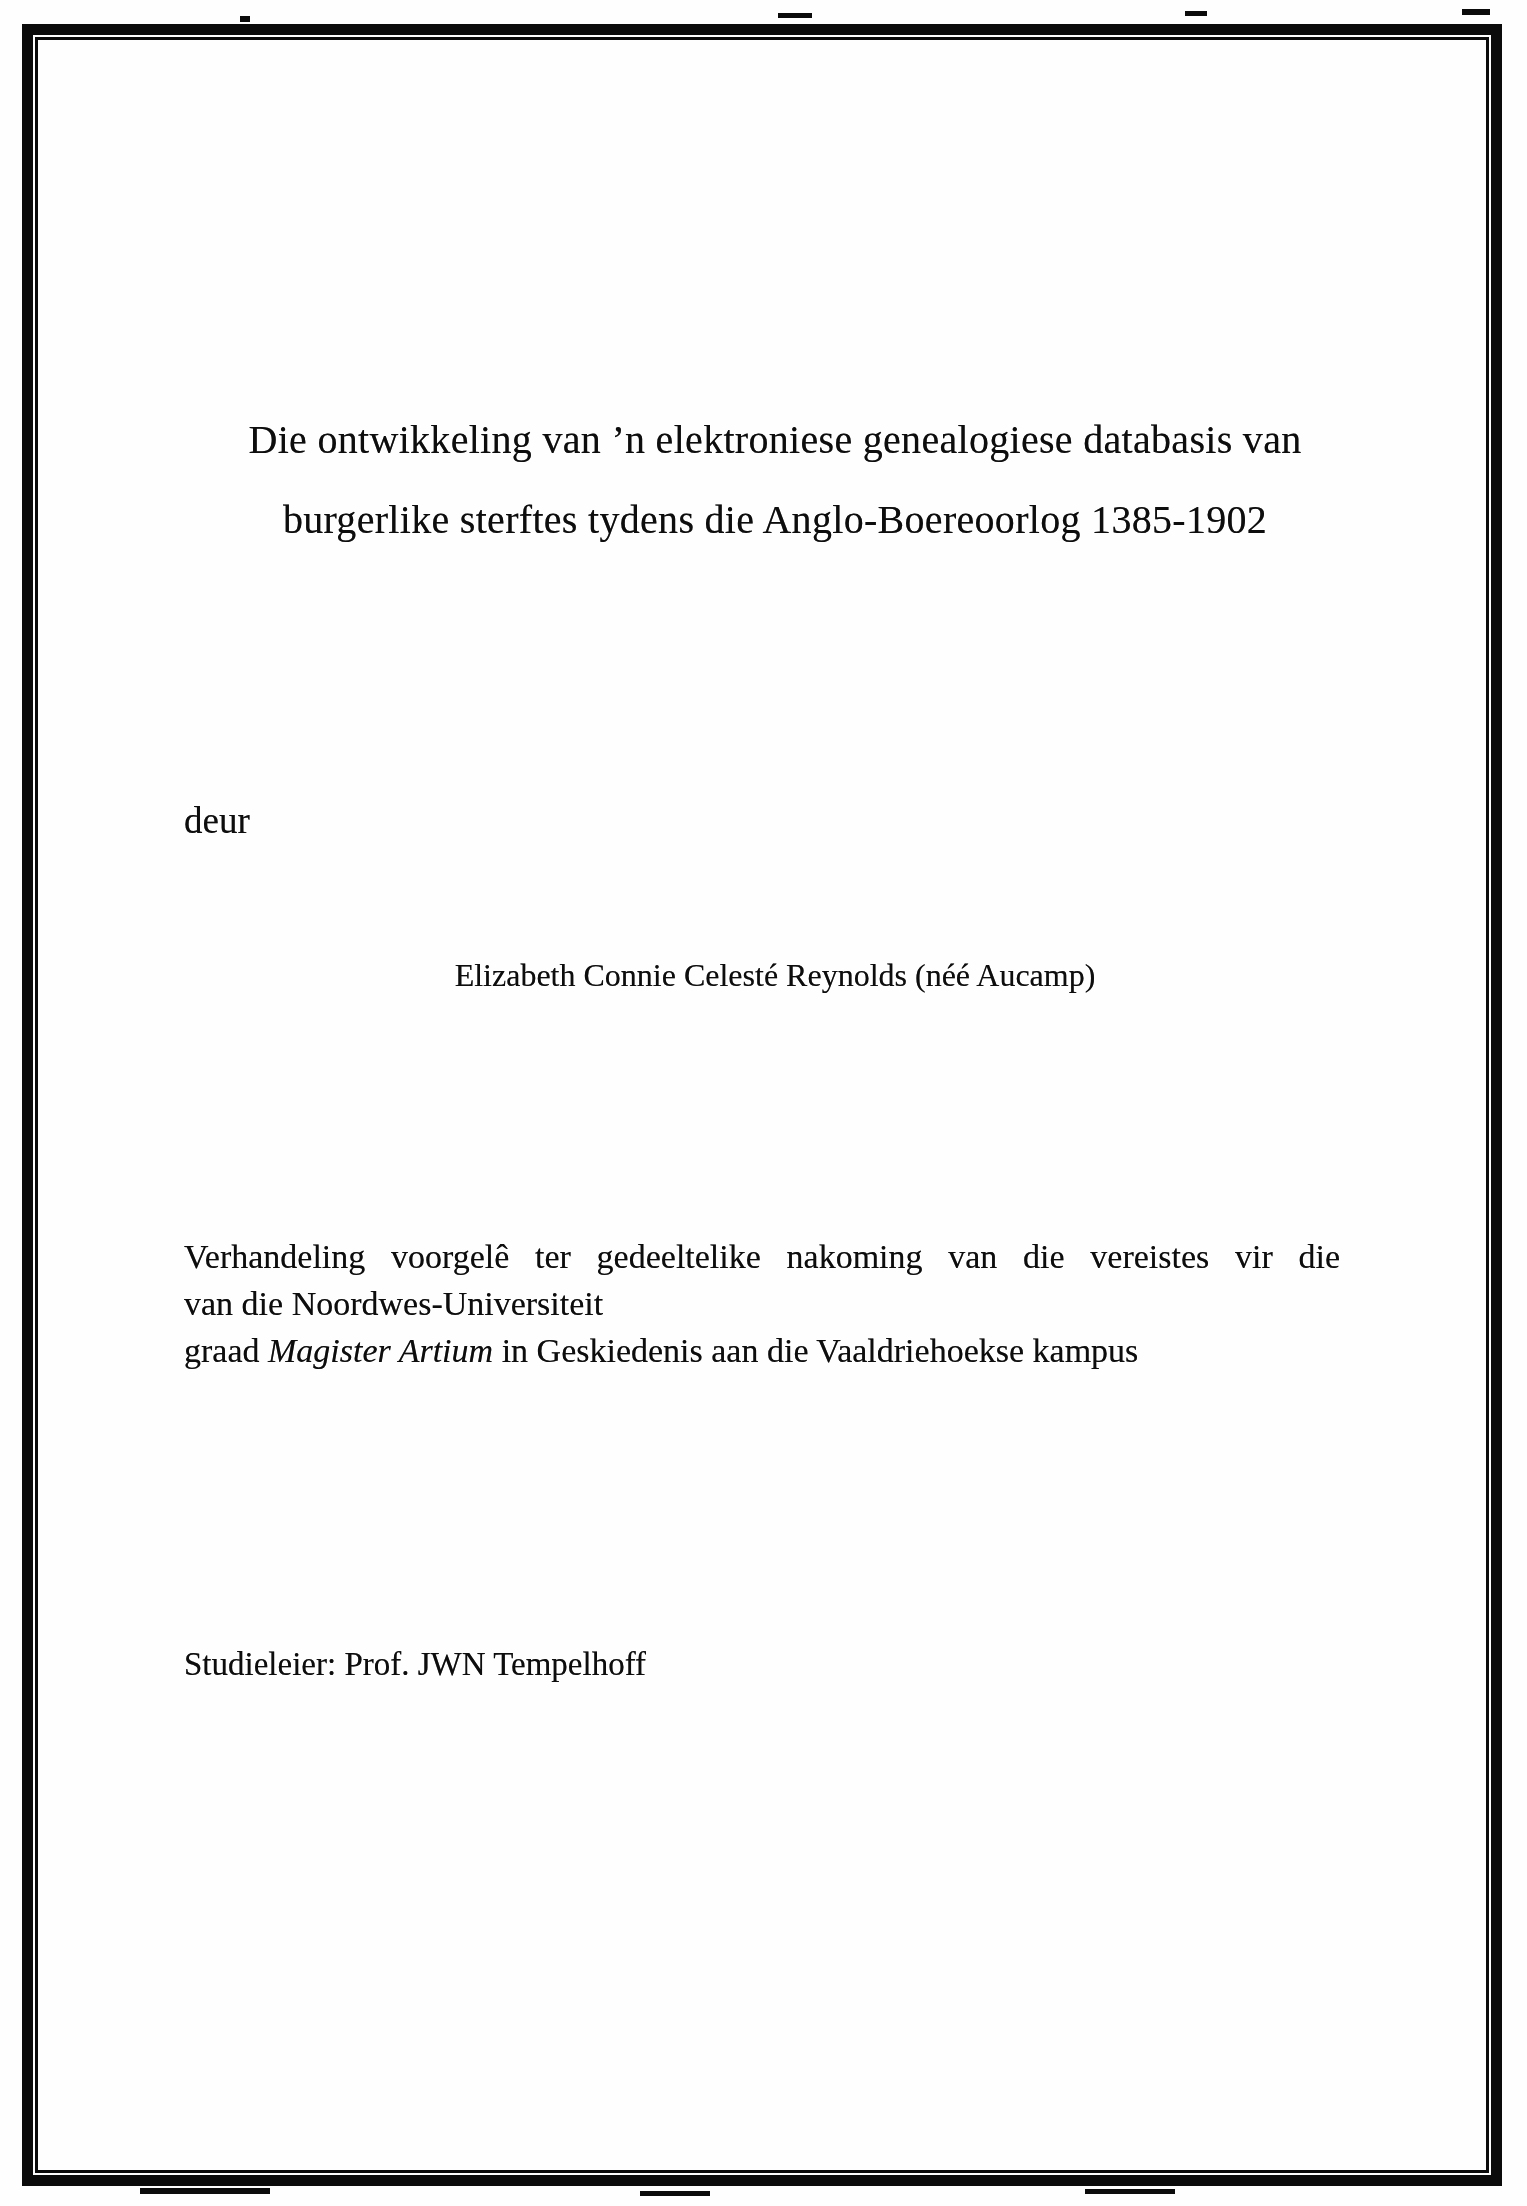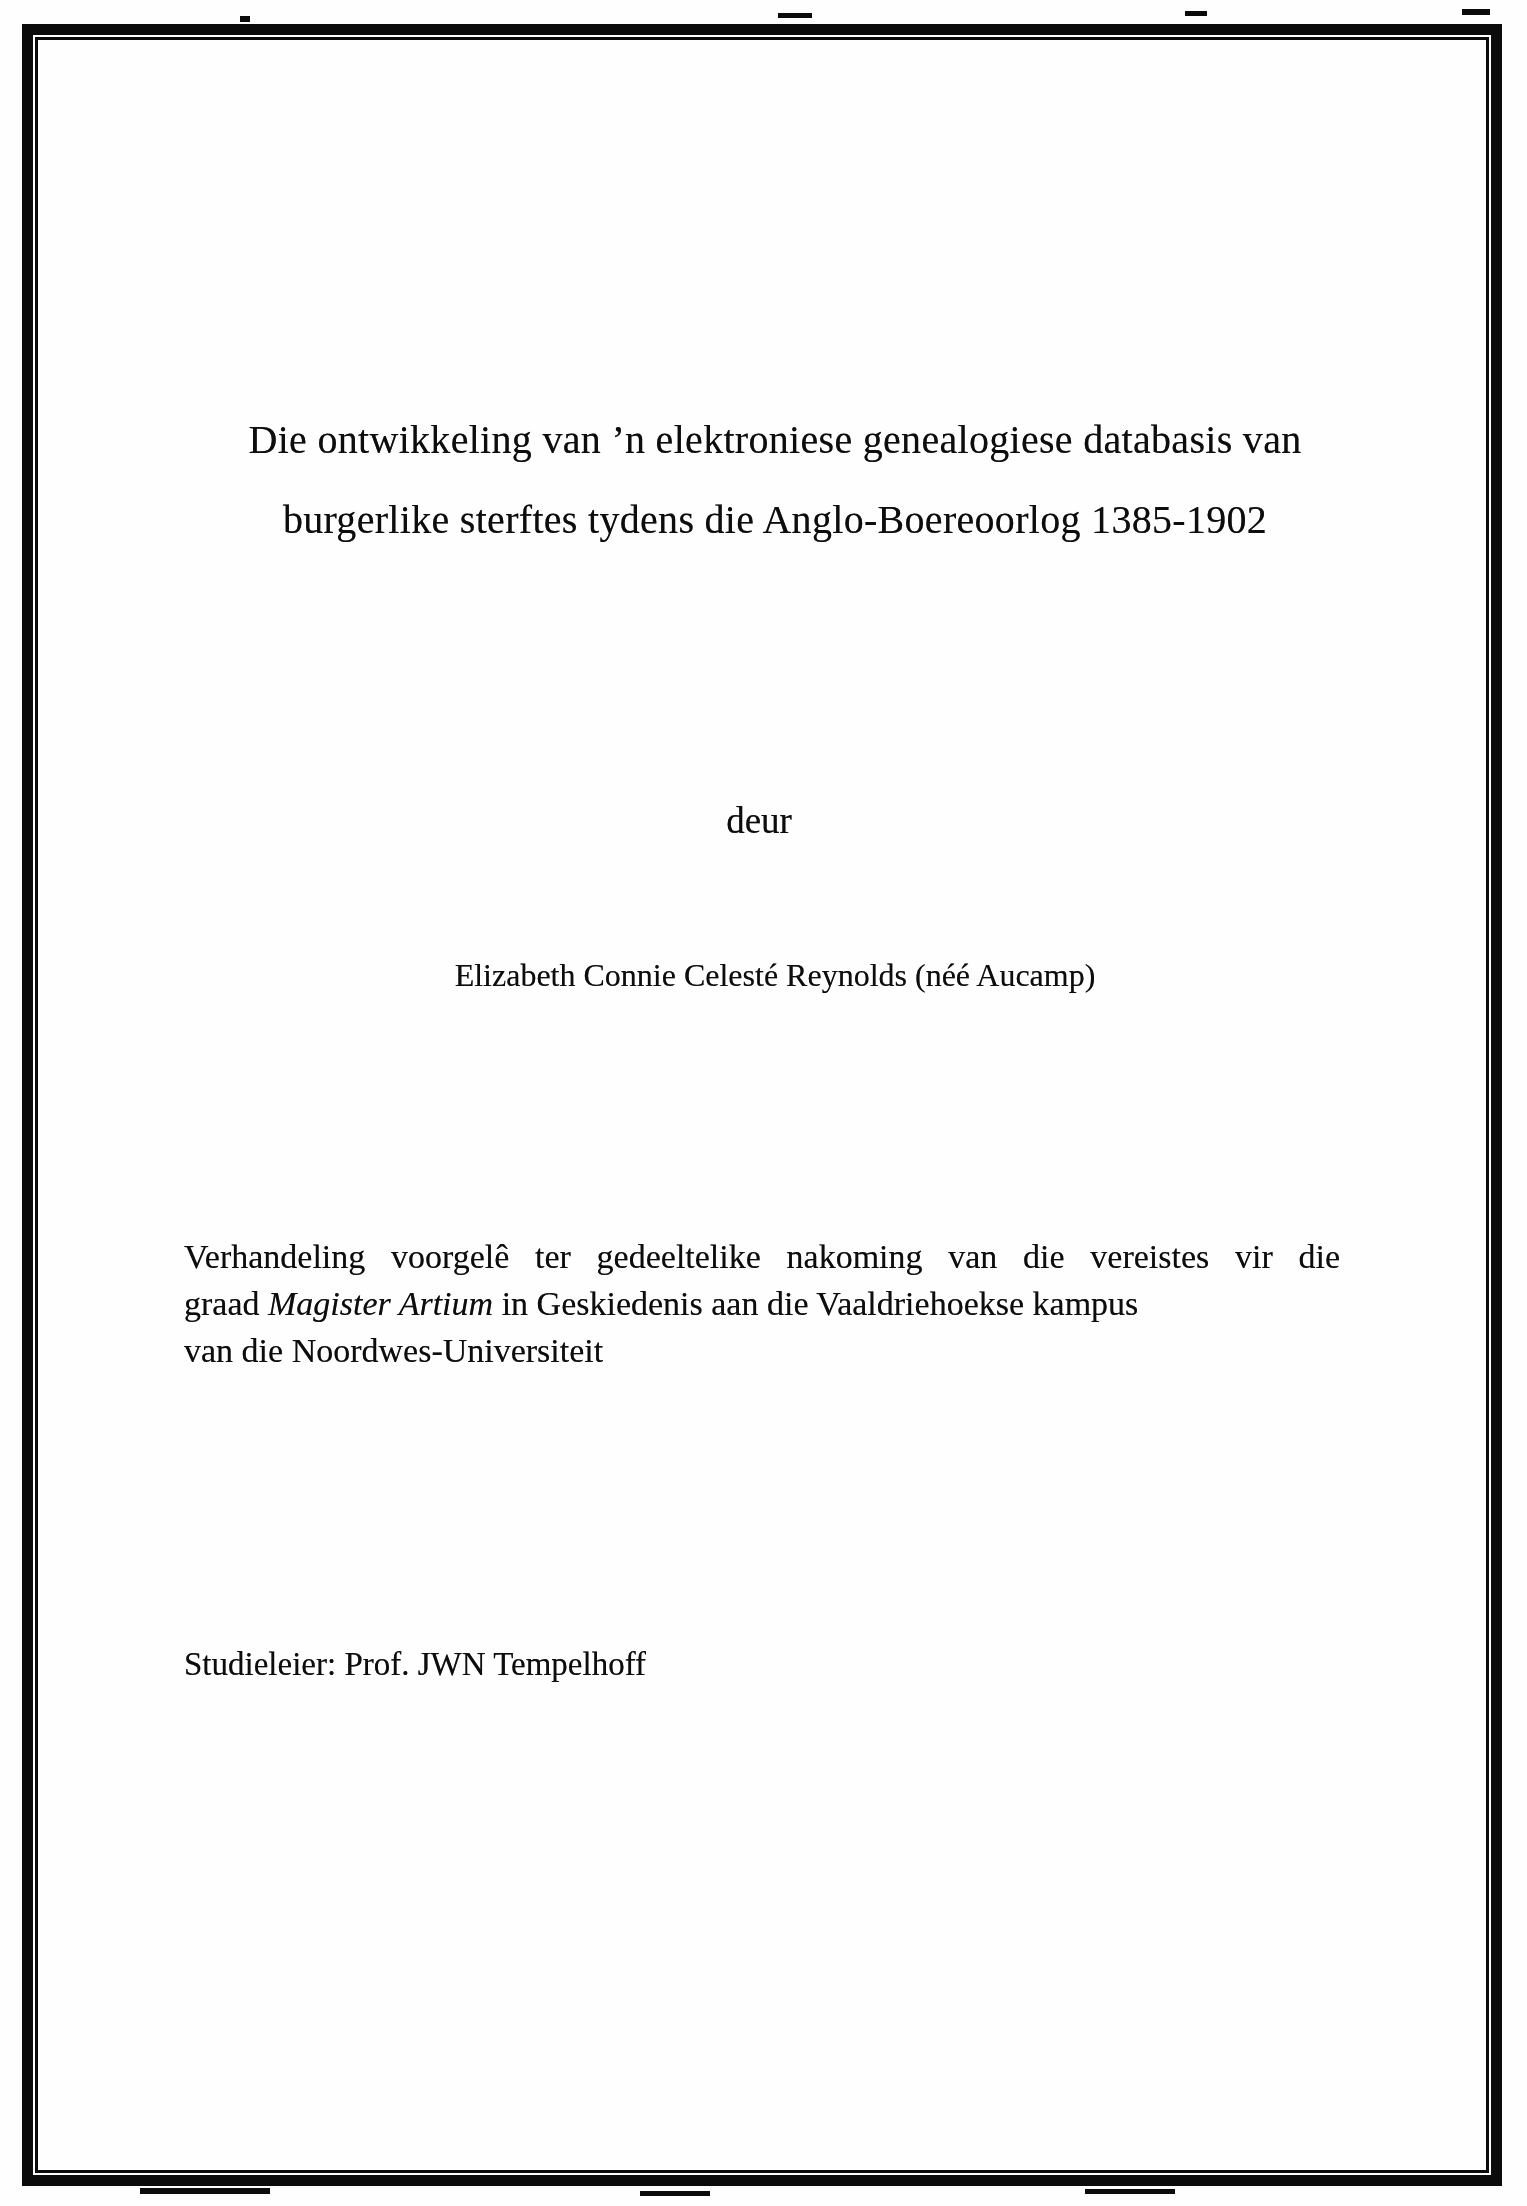--- a/index.html
+++ b/index.html
@@ -28,22 +28,22 @@
   .title-block {
     position: absolute;
     left: 180px; top: 400px; width: 1190px;
     text-align: center;
     font-size: 40px;
     line-height: 80px;
     letter-spacing: 0.3px;
   }
   .byline {
     position: absolute;
-    left: 164px; top: 799px; width: 1190px;
-    text-align: center;
+    left: 184px; top: 799px; width: 1190px;
+    text-align: left;
     font-size: 37px;
   }
   .author-line {
     position: absolute;
     left: 180px; top: 957px; width: 1190px;
     text-align: center;
     font-size: 32px;
   }
   .statement {
     position: absolute;
@@ -104,22 +104,22 @@
     <div>Die ontwikkeling van ’n elektroniese genealogiese databasis van</div>
     <div>burgerlike sterftes tydens die Anglo-Boereoorlog 1385-1902</div>
   </div>
 
   <div class="byline ink">deur</div>
 
   <div class="author-line ink">Elizabeth Connie Celesté Reynolds (néé Aucamp)</div>
 
   <div class="statement ink">
     <div class="justified">Verhandeling voorgelê ter gedeeltelike nakoming van die vereistes vir die</div>
+    <div>van die Noordwes-Universiteit</div>
     <div><span>graad </span><span class="it">Magister Artium</span><span> in Geskiedenis aan die Vaaldriehoekse kampus</span></div>
-    <div>van die Noordwes-Universiteit</div>
   </div>
 
   <div class="supervisor-block ink">
     <div>Studieleier: Prof. JWN Tempelhoff</div>
   </div>
 
 
 </div>
 
 </body></html>

